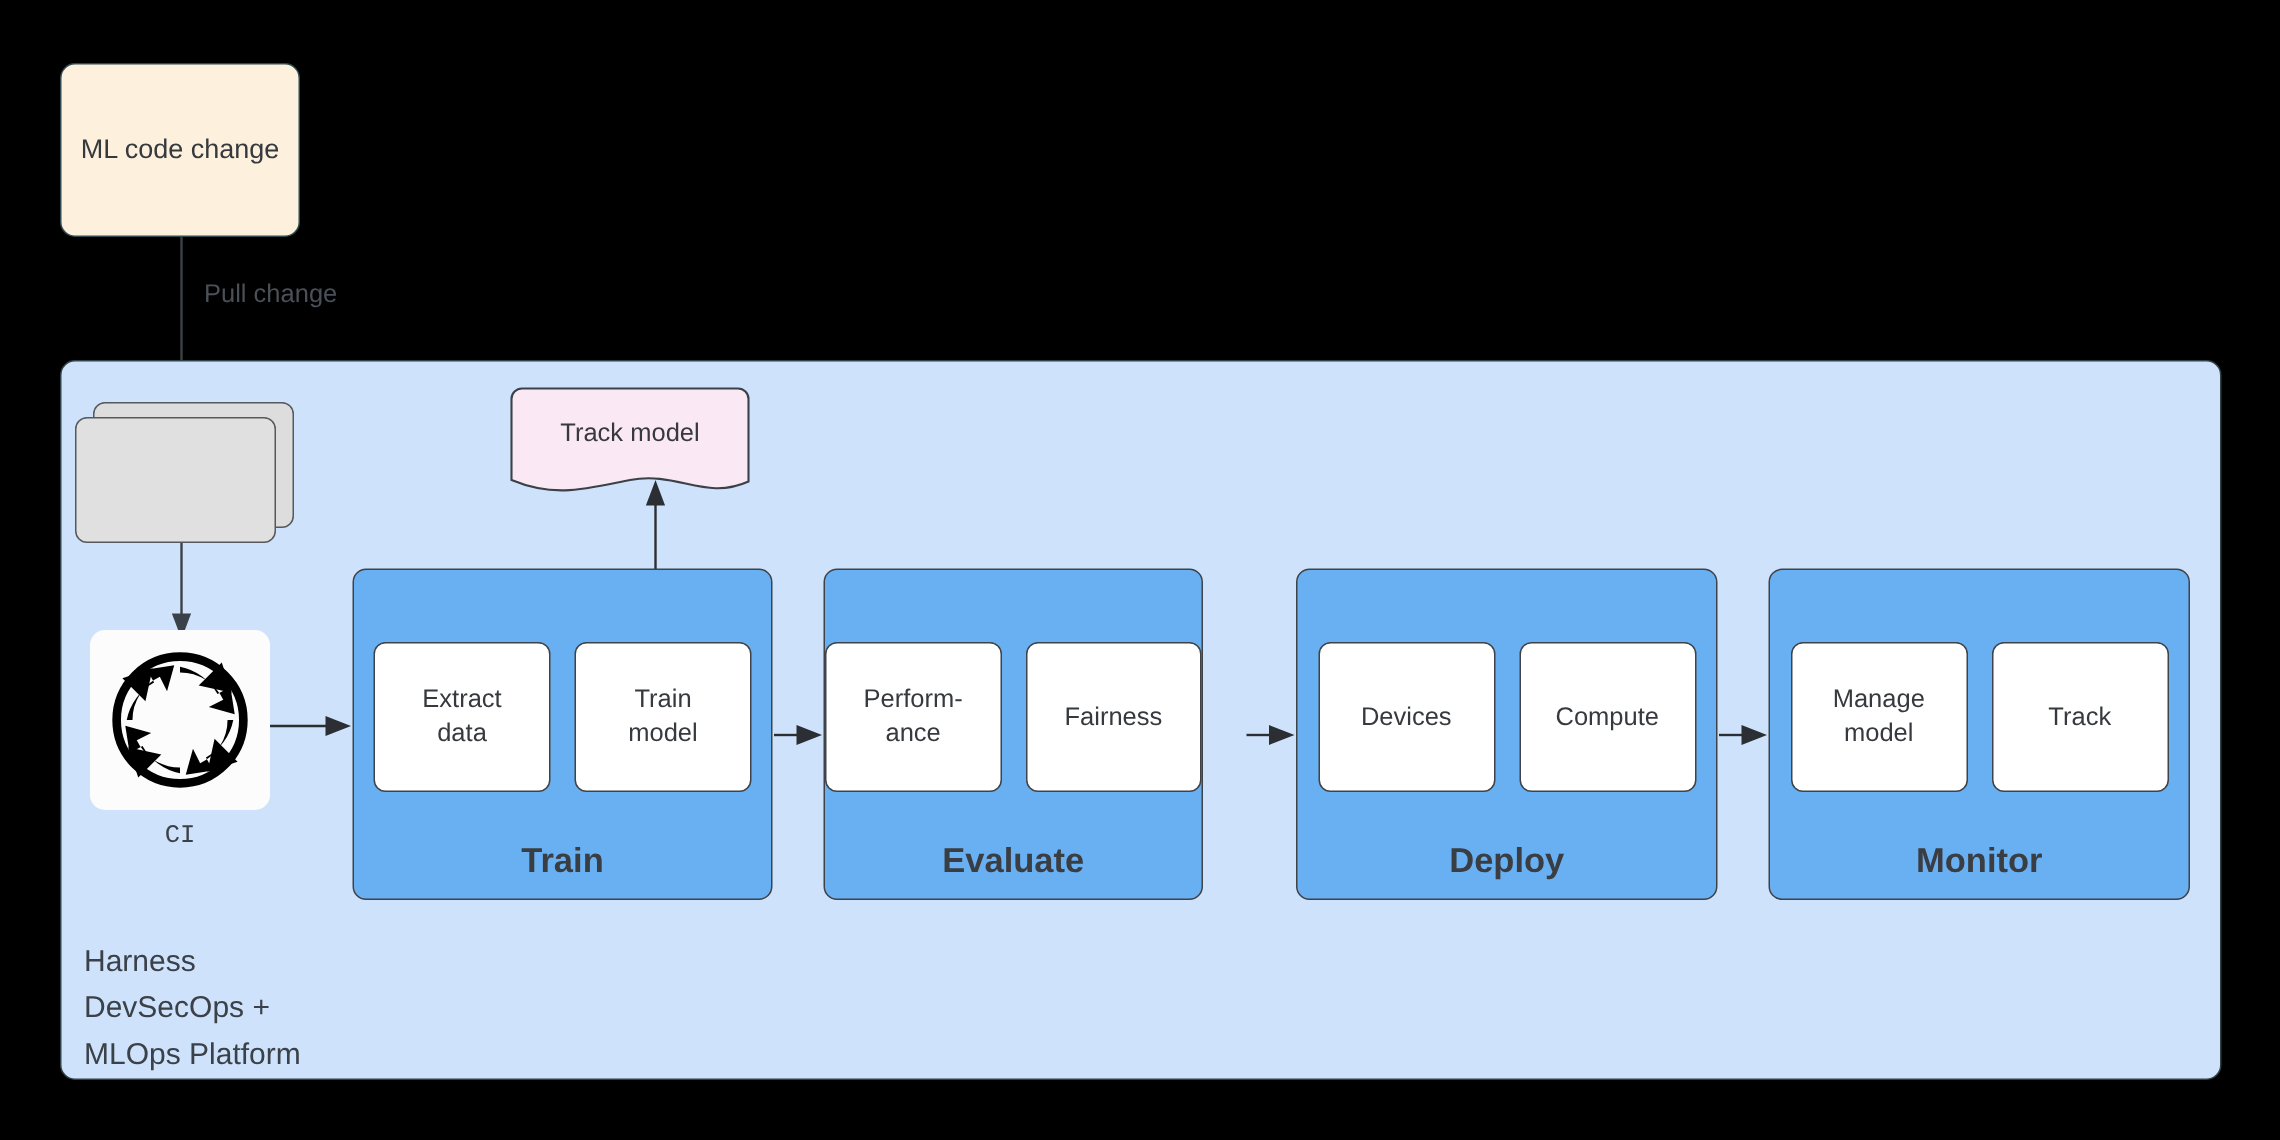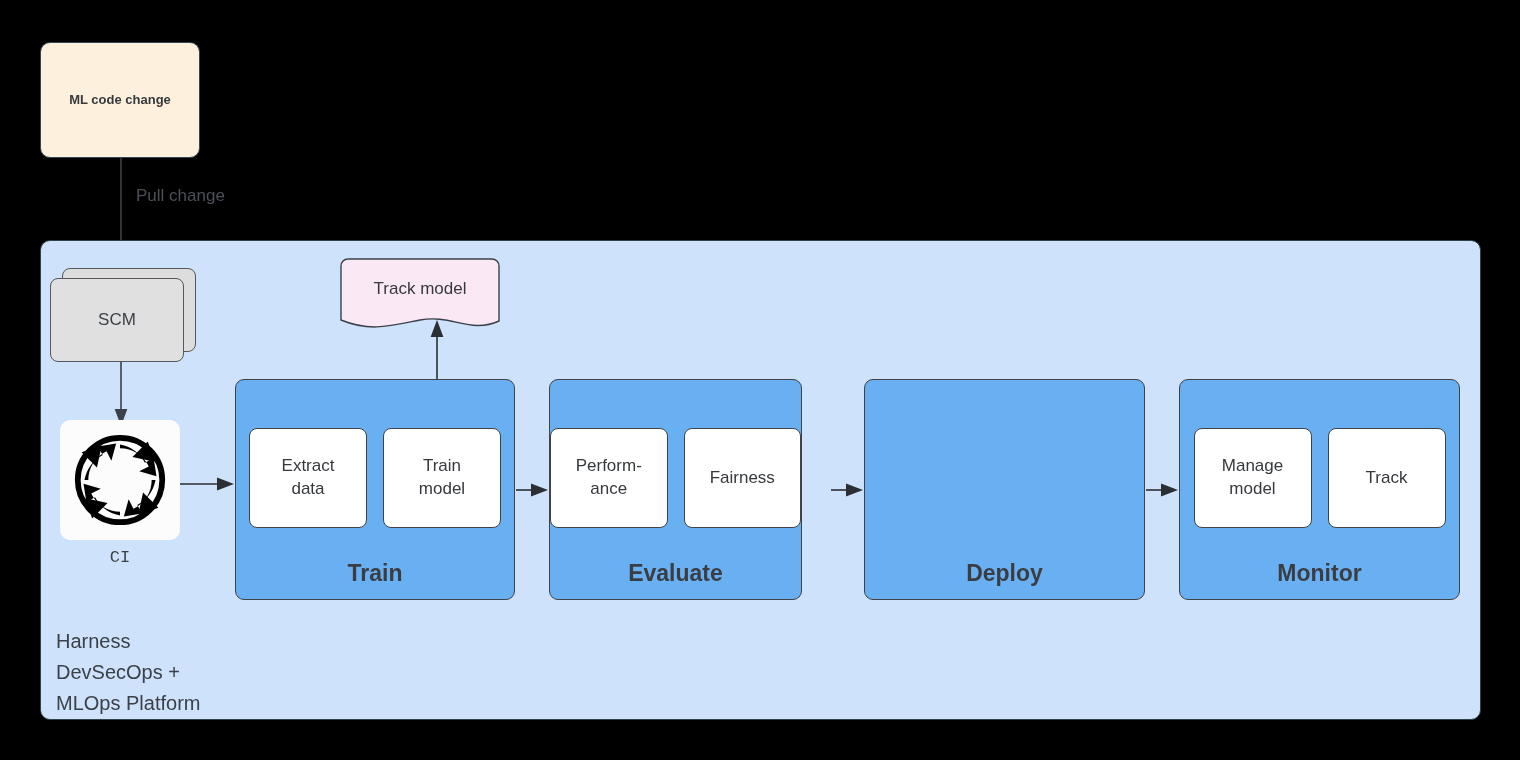--- a/index.html
+++ b/index.html
@@ -24,24 +24,23 @@
     left: 40px; top: 42px;
     width: 160px; height: 116px;
     background: #FDF0DC;
     border: 1.6px solid #2E4A50;
     border-radius: 10px;
     display: flex;
     align-items: center;
     justify-content: center;
     text-align: center;
     color: #36393D;
-    font-size: 13px;
+    font-size: 18px;
     line-height: 1.42;
     box-sizing: border-box;
-    font-weight: bold;
   }
 
   
   #pull-request-label {
     left: 136px; top: 186px;
     color: #4A5058;
     font-size: 17px;
     white-space: nowrap;
   }
 
@@ -172,21 +171,20 @@
       <polygon points="9,110 2.6,93 15.4,93" fill="#3B4148"></polygon>
     </svg>
   </div>
   <div class="abs" id="pull-request-label">Pull change</div>
 
   <div class="abs" id="platform-container"></div>
 
   <div class="abs" id="scm-group">
     <div class="scm-sheet scm-back"></div>
     <div class="scm-sheet scm-front"></div>
-    <div id="scm-label">SCM</div>
   </div>
 
   <div class="conn abs" style="left:112px; top:362px;">
     <svg width="30" height="68" viewBox="0 0 30 68">
       <line x1="9" y1="0" x2="9" y2="50" stroke="#3B4148" stroke-width="1.6"></line>
       <polygon points="9,64 2.6,47 15.4,47" fill="#3B4148"></polygon>
     </svg>
   </div>
 
   <div class="abs" id="ci-box">
@@ -261,20 +259,24 @@
   </div>
 
   <div class="conn abs" style="left:831px; top:478px;">
     <svg width="34" height="24" viewBox="0 0 34 24">
       <line x1="0" y1="12" x2="18" y2="12" stroke="#2B2E33" stroke-width="1.6"></line>
       <polygon points="32,12 15,5.4 15,18.6" fill="#2B2E33"></polygon>
     </svg>
   </div>
 
   <div class="stage" id="stage-deploy">
+    <div class="stage-subs">
+      <div class="sub-box">Devices</div>
+      <div class="sub-box">Compute</div>
+    </div>
     <div class="stage-title">Deploy</div>
   </div>
 
   <div class="conn abs" style="left:1146px; top:478px;">
     <svg width="34" height="24" viewBox="0 0 34 24">
       <line x1="0" y1="12" x2="18" y2="12" stroke="#2B2E33" stroke-width="1.6"></line>
       <polygon points="32,12 15,5.4 15,18.6" fill="#2B2E33"></polygon>
     </svg>
   </div>
 

